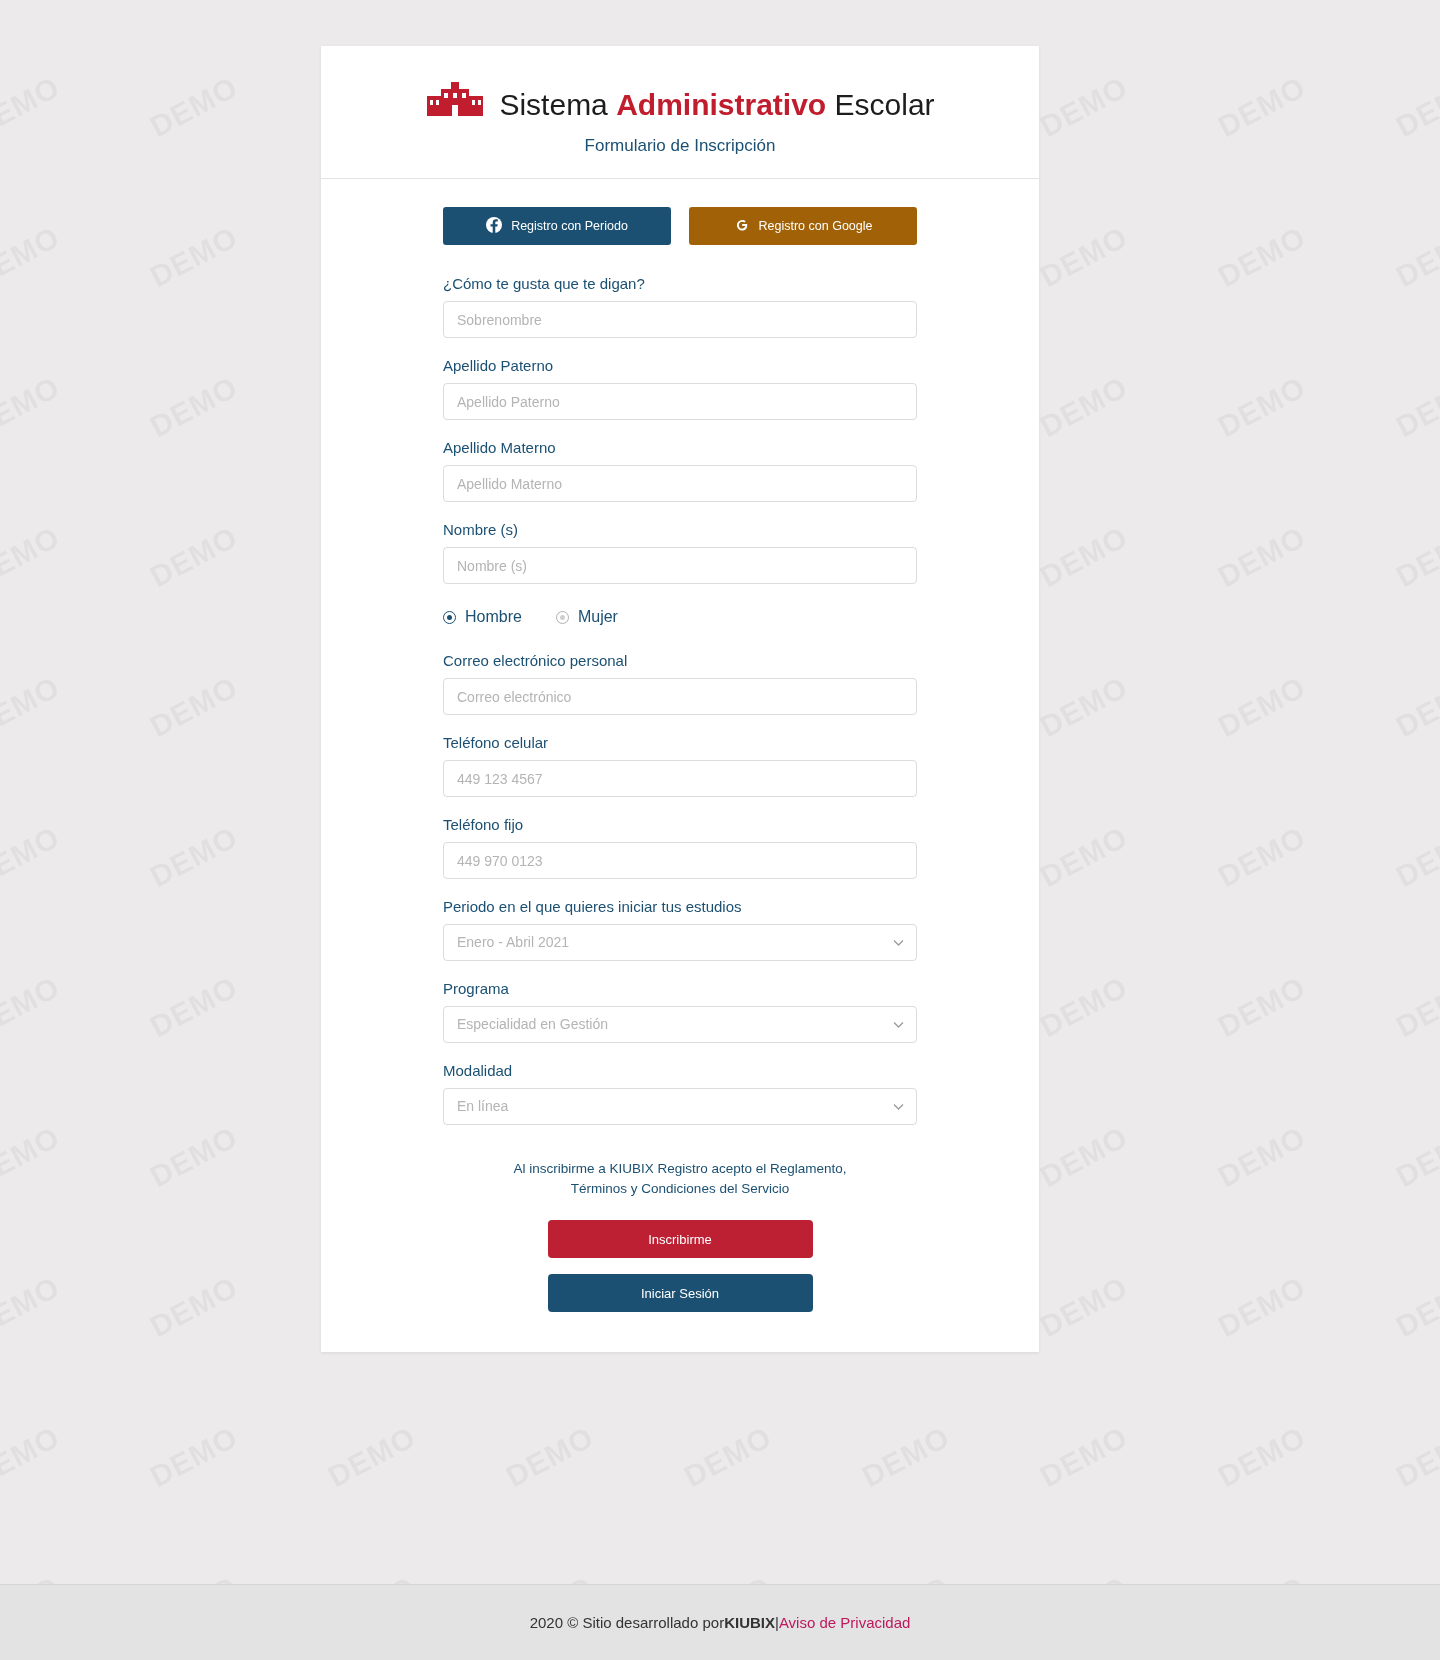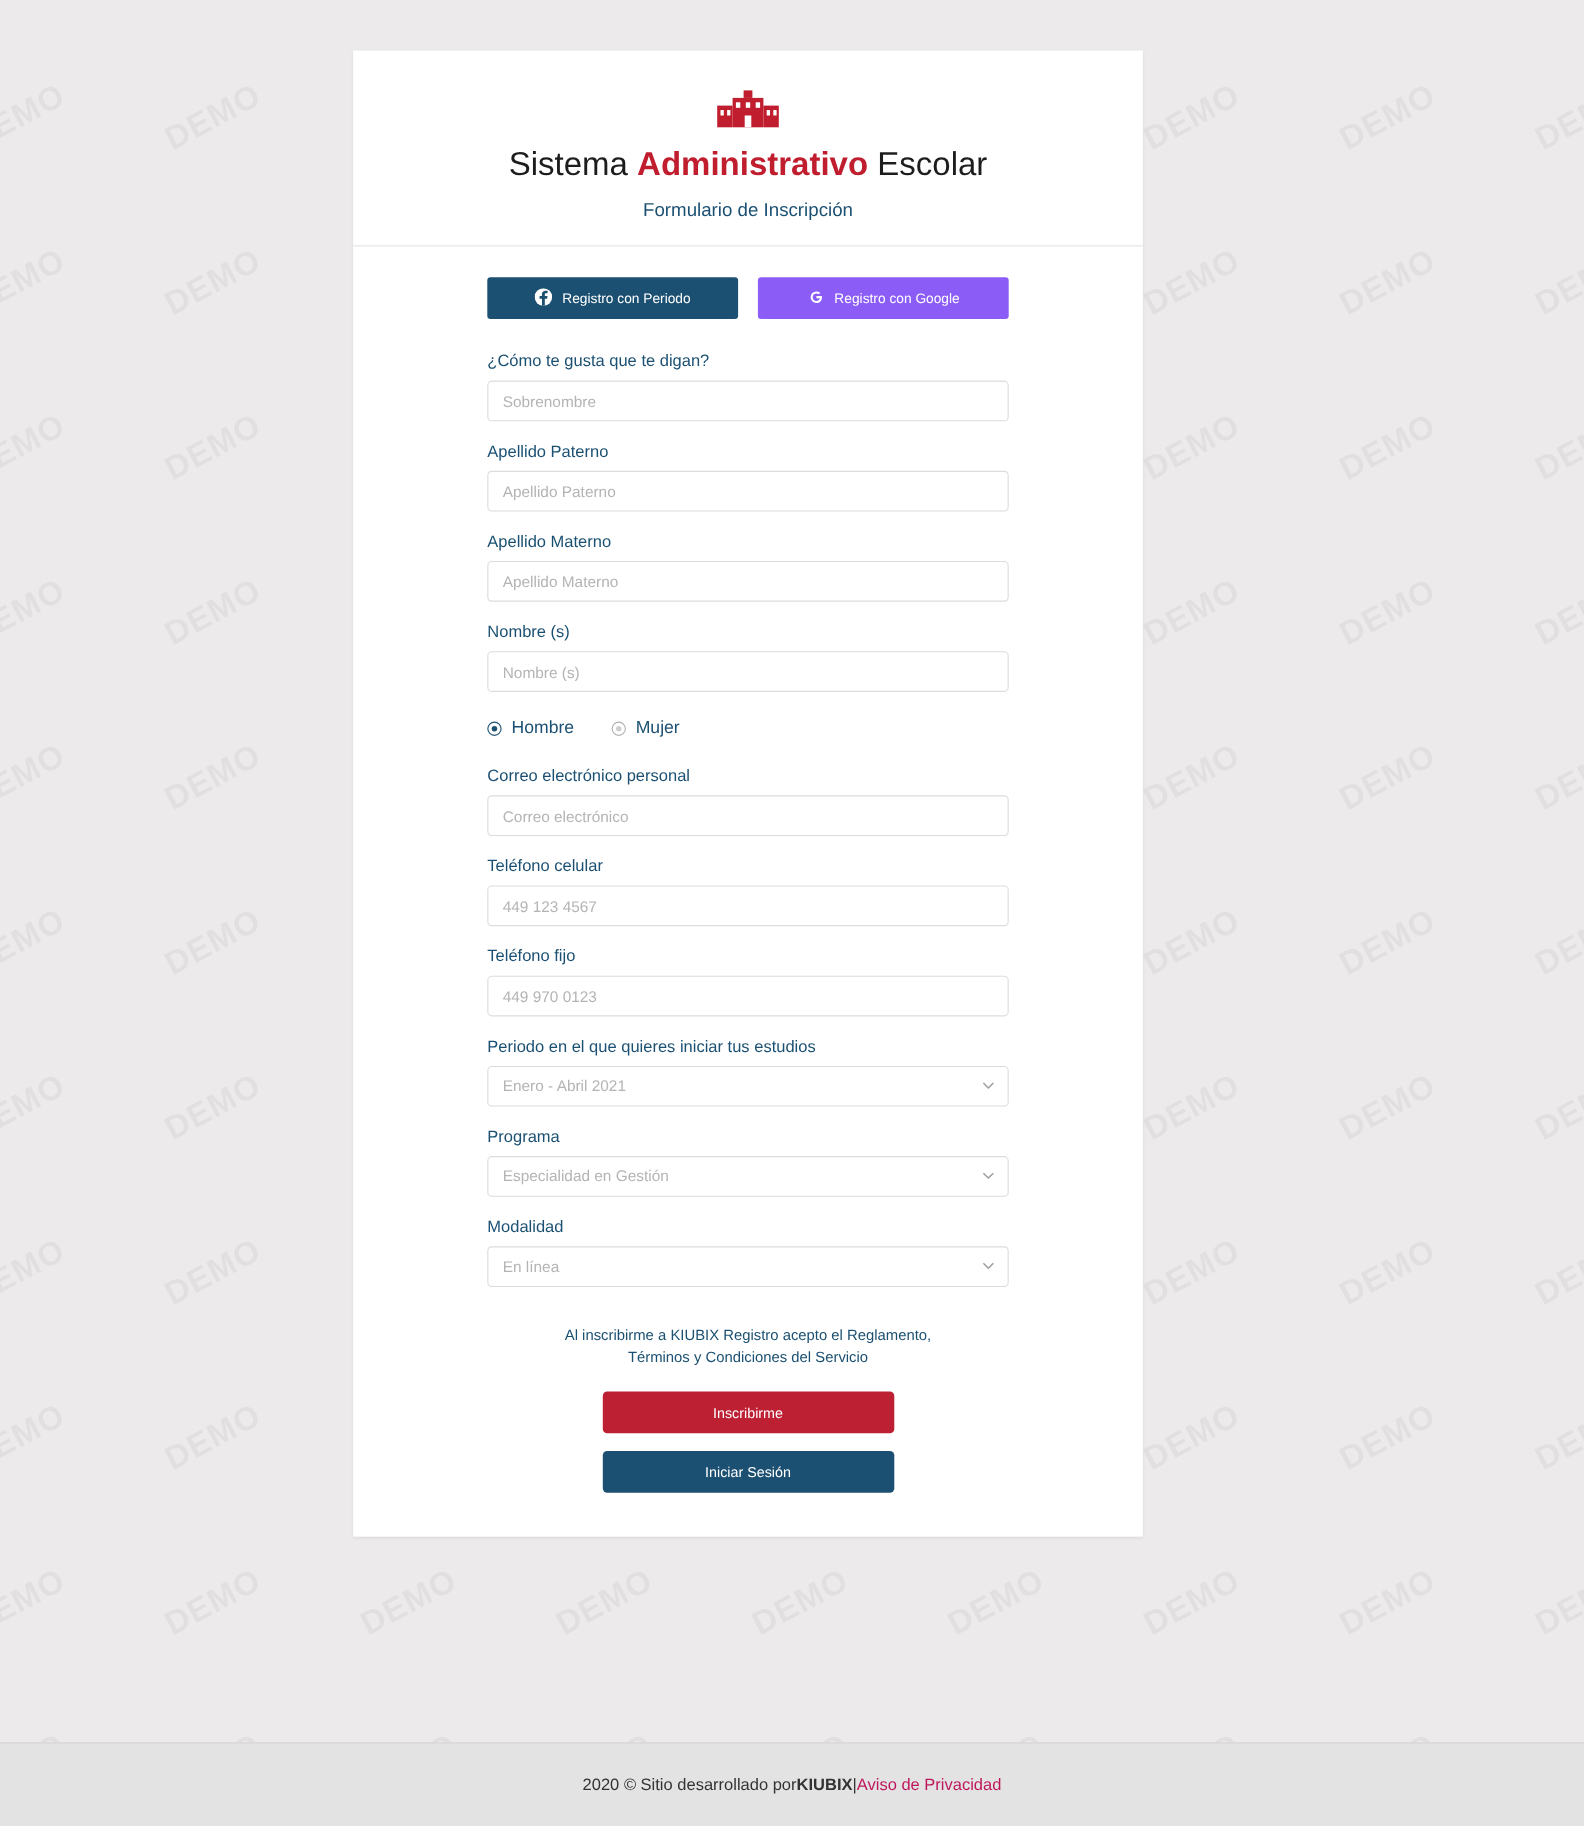--- a/index.html
+++ b/index.html
@@ -50,24 +50,23 @@
   }
 
   .card-header {
     border-bottom: 1px solid #e4e4e4;
     padding: 36px 20px 22px 20px;
     text-align: center;
   }
 
   .brand-row {
     display: flex;
-    align-items: center;
+    align-items: flex-end;
     justify-content: center;
     gap: 14px;
-    flex-direction: column;
   }
 
   .brand-title {
     font-size: 30px;
     color: #1d1d1d;
     font-weight: 400;
     line-height: 1;
     white-space: nowrap;
   }
   .brand-title .accent { color: #c01e2e; font-weight: 700; }
@@ -97,21 +96,21 @@
     color: #fff;
     font-size: 12.5px;
     display: flex;
     align-items: center;
     justify-content: center;
     gap: 9px;
     cursor: pointer;
     font-family: "Liberation Sans", sans-serif;
   }
   .btn-facebook { background: #1b5072; }
-  .btn-google { background: #8b5cf6; }
+  .btn-google { background: #a16207; }
 
   .field { margin-bottom: 19px; }
   .field-label {
     display: block;
     font-size: 15px;
     color: #1b5072;
     margin-bottom: 9px;
   }
   .field-input,
   .field-select {

